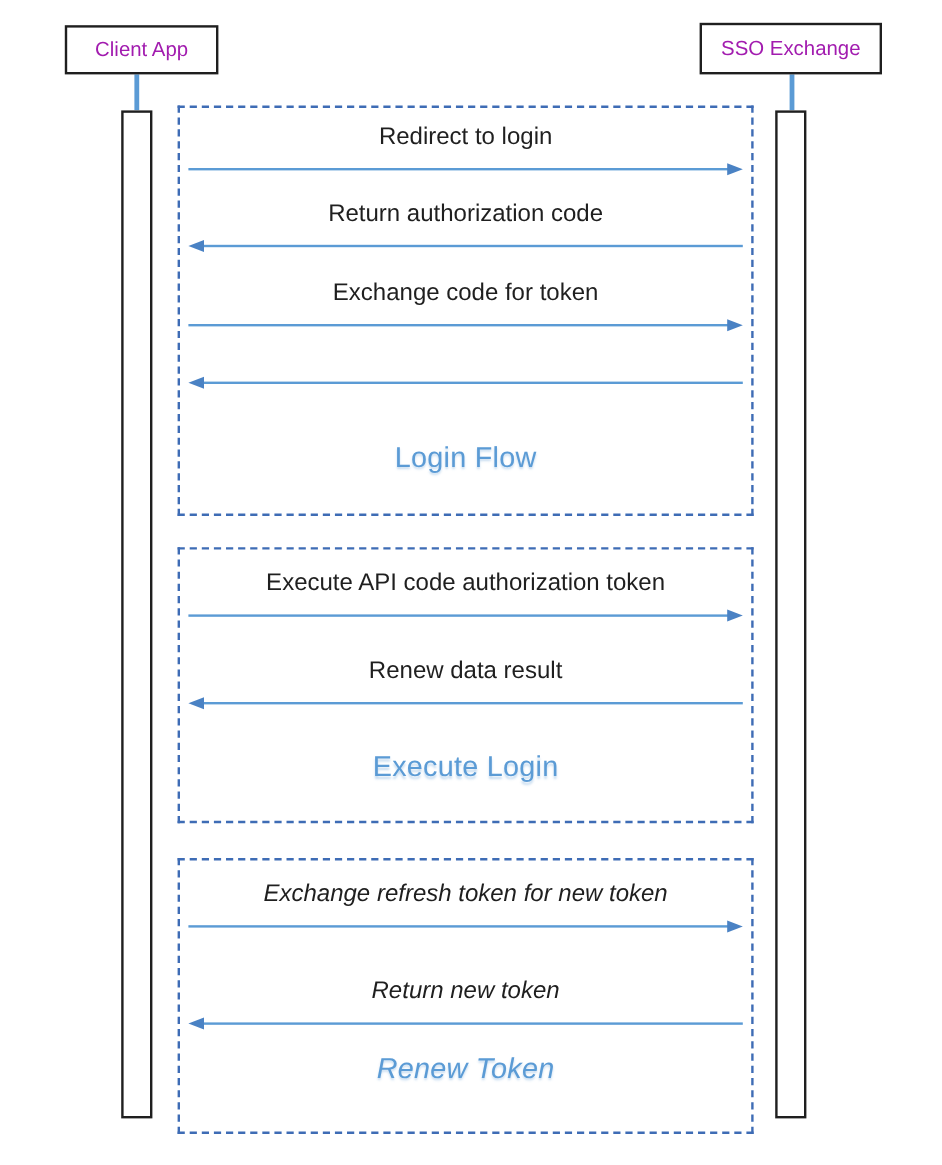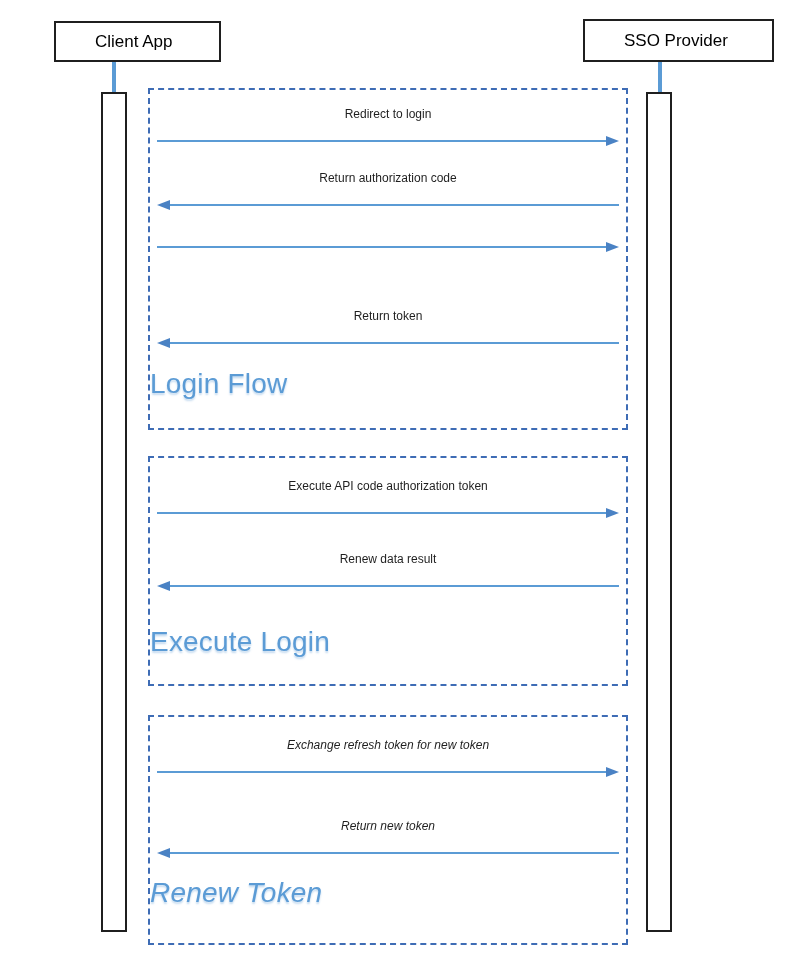--- a/index.html
+++ b/index.html
@@ -19,25 +19,24 @@
     width:785px;height:971px;
     background:var(--background);
     font-family:"Liberation Sans", sans-serif;
     overflow:hidden;
   }
   
   .actor-box{
     position:absolute;
     border:2px solid var(--actor-border);
     background:#fff;
-    text-align:left;
-    color:#000000;
+    text-align:center;
+    color:#a21caf;
     font-size:17px;
     z-index:3;
-    padding-left:39px;
   }
   .actor-box.client{left:54px;top:21px;width:124px;height:37px;line-height:37px;}
   .actor-box.sso{left:583px;top:19px;width:148px;height:39px;line-height:39px;}
   
   .connector{
     position:absolute;
     width:4px;height:31px;top:61px;
     background:var(--connector);
     z-index:2;
   }
@@ -61,35 +60,35 @@
     border:2px dashed var(--group-border);
     background:transparent;
     z-index:1;
   }
   .group.g1{top:88px;height:338px;}
   .group.g2{top:456px;height:226px;}
   .group.g3{top:715px;height:226px;font-style:italic;}
   .group-label{
     position:absolute;
     left:0;width:100%;
-    text-align:left;
-    font-size:28px;
+    text-align:center;
+    font-size:24px;
     color:var(--group-label);
     text-shadow:0 2px 2px rgba(120,170,220,0.45);
     letter-spacing:0.2px;
   }
   
   .message{
     position:absolute;
     left:7px;right:7px;
   }
   .msg-text{
     height:24px;line-height:24px;
     text-align:center;
-    font-size:12px;
+    font-size:20px;
     color:var(--message-text);
     white-space:nowrap;
   }
   .msg-arrow{
     position:relative;
     margin-top:10px;
     height:10px;
   }
   .msg-arrow .line{
     position:absolute;top:4px;height:2px;
@@ -107,21 +106,21 @@
 </style>
 </head>
 <body>
 
 <div class="stage">
 
   <div class="actor-box client">
     <span>Client App</span>
   </div>
   <div class="actor-box sso">
-    <span>SSO Provider</span>
+    <span>SSO Exchange</span>
   </div>
 
   <div class="connector client"></div>
   <div class="connector sso"></div>
 
   <div class="lifeline client"></div>
   <div class="lifeline sso"></div>
 
   <div class="group g1">
     <div class="message" style="top:12px">
@@ -132,27 +131,27 @@
         </div>
     </div>
     <div class="message" style="top:76px">
       <div class="msg-text">Return authorization code</div>
       <div class="msg-arrow dir-left">
           <span class="line"></span>
           <span class="head"></span>
         </div>
     </div>
     <div class="message" style="top:142px">
+      <div class="msg-text">Exchange code for token</div>
       <div class="msg-arrow dir-right">
           <span class="line"></span>
           <span class="head"></span>
         </div>
     </div>
     <div class="message" style="top:214px">
-      <div class="msg-text">Return token</div>
       <div class="msg-arrow dir-left">
           <span class="line"></span>
           <span class="head"></span>
         </div>
     </div>
     <div class="group-label" style="top:278px">Login Flow</div>
   </div>
 
   <div class="group g2">
     <div class="message" style="top:16px">

